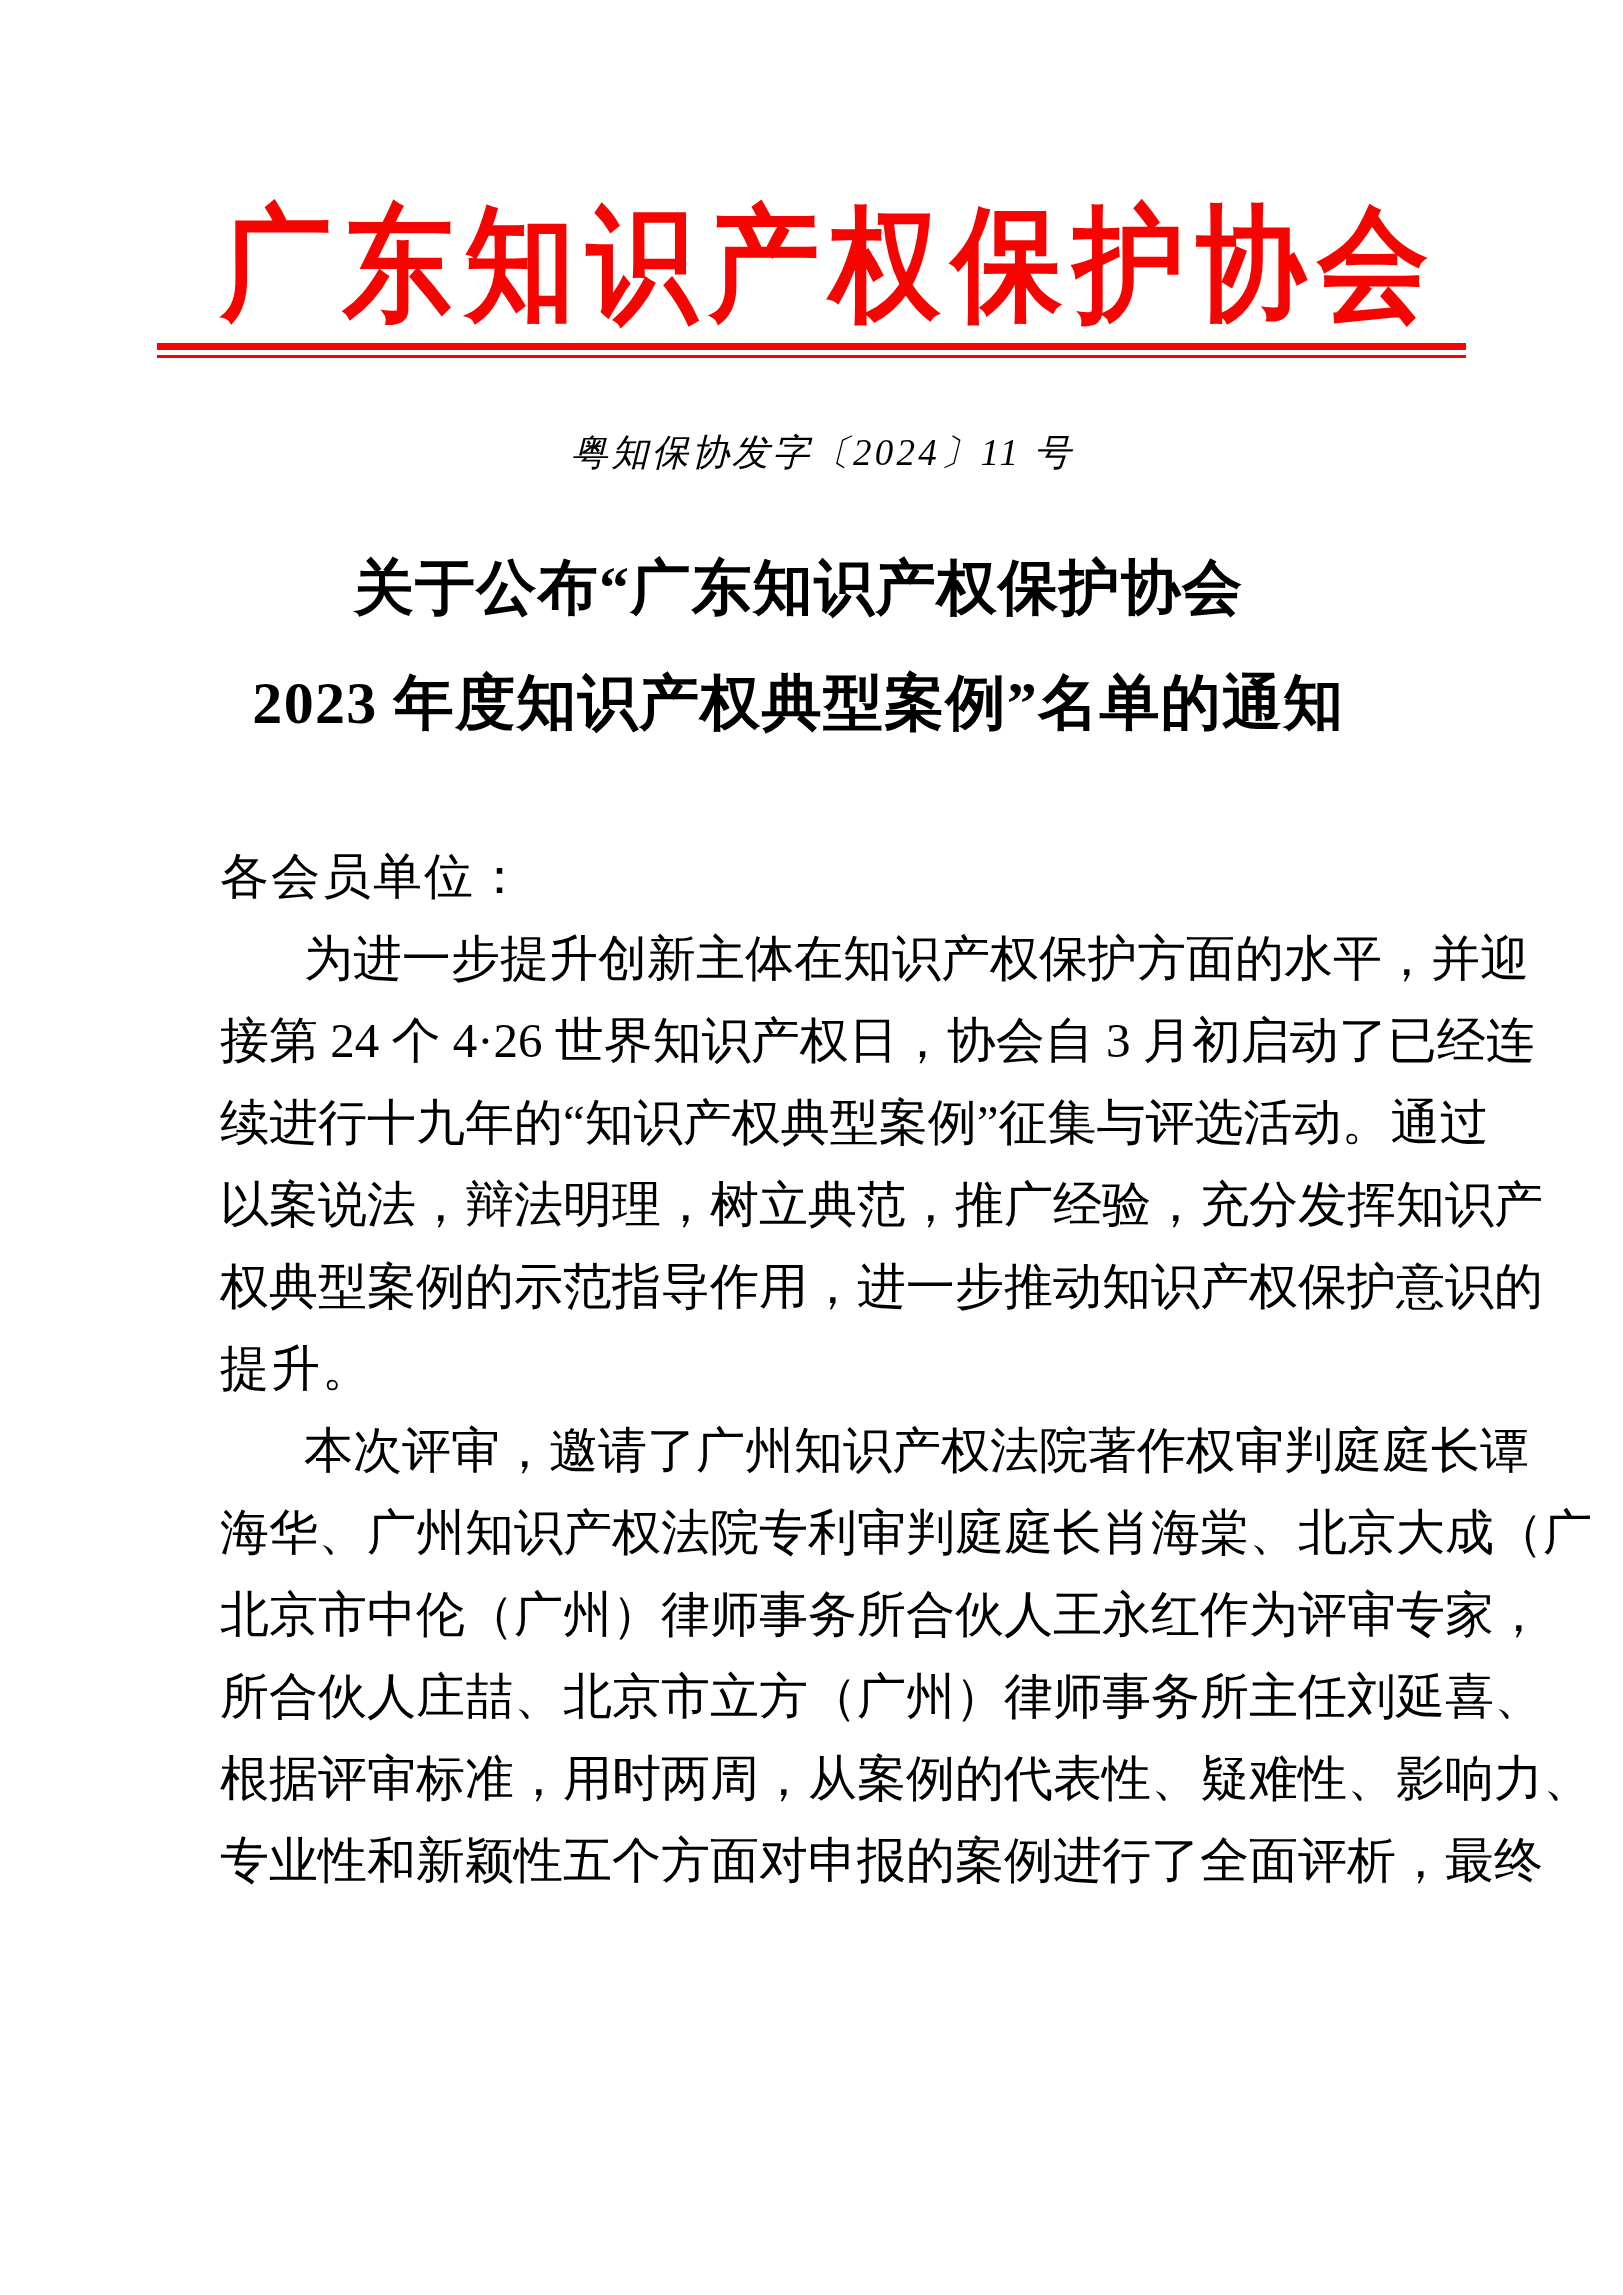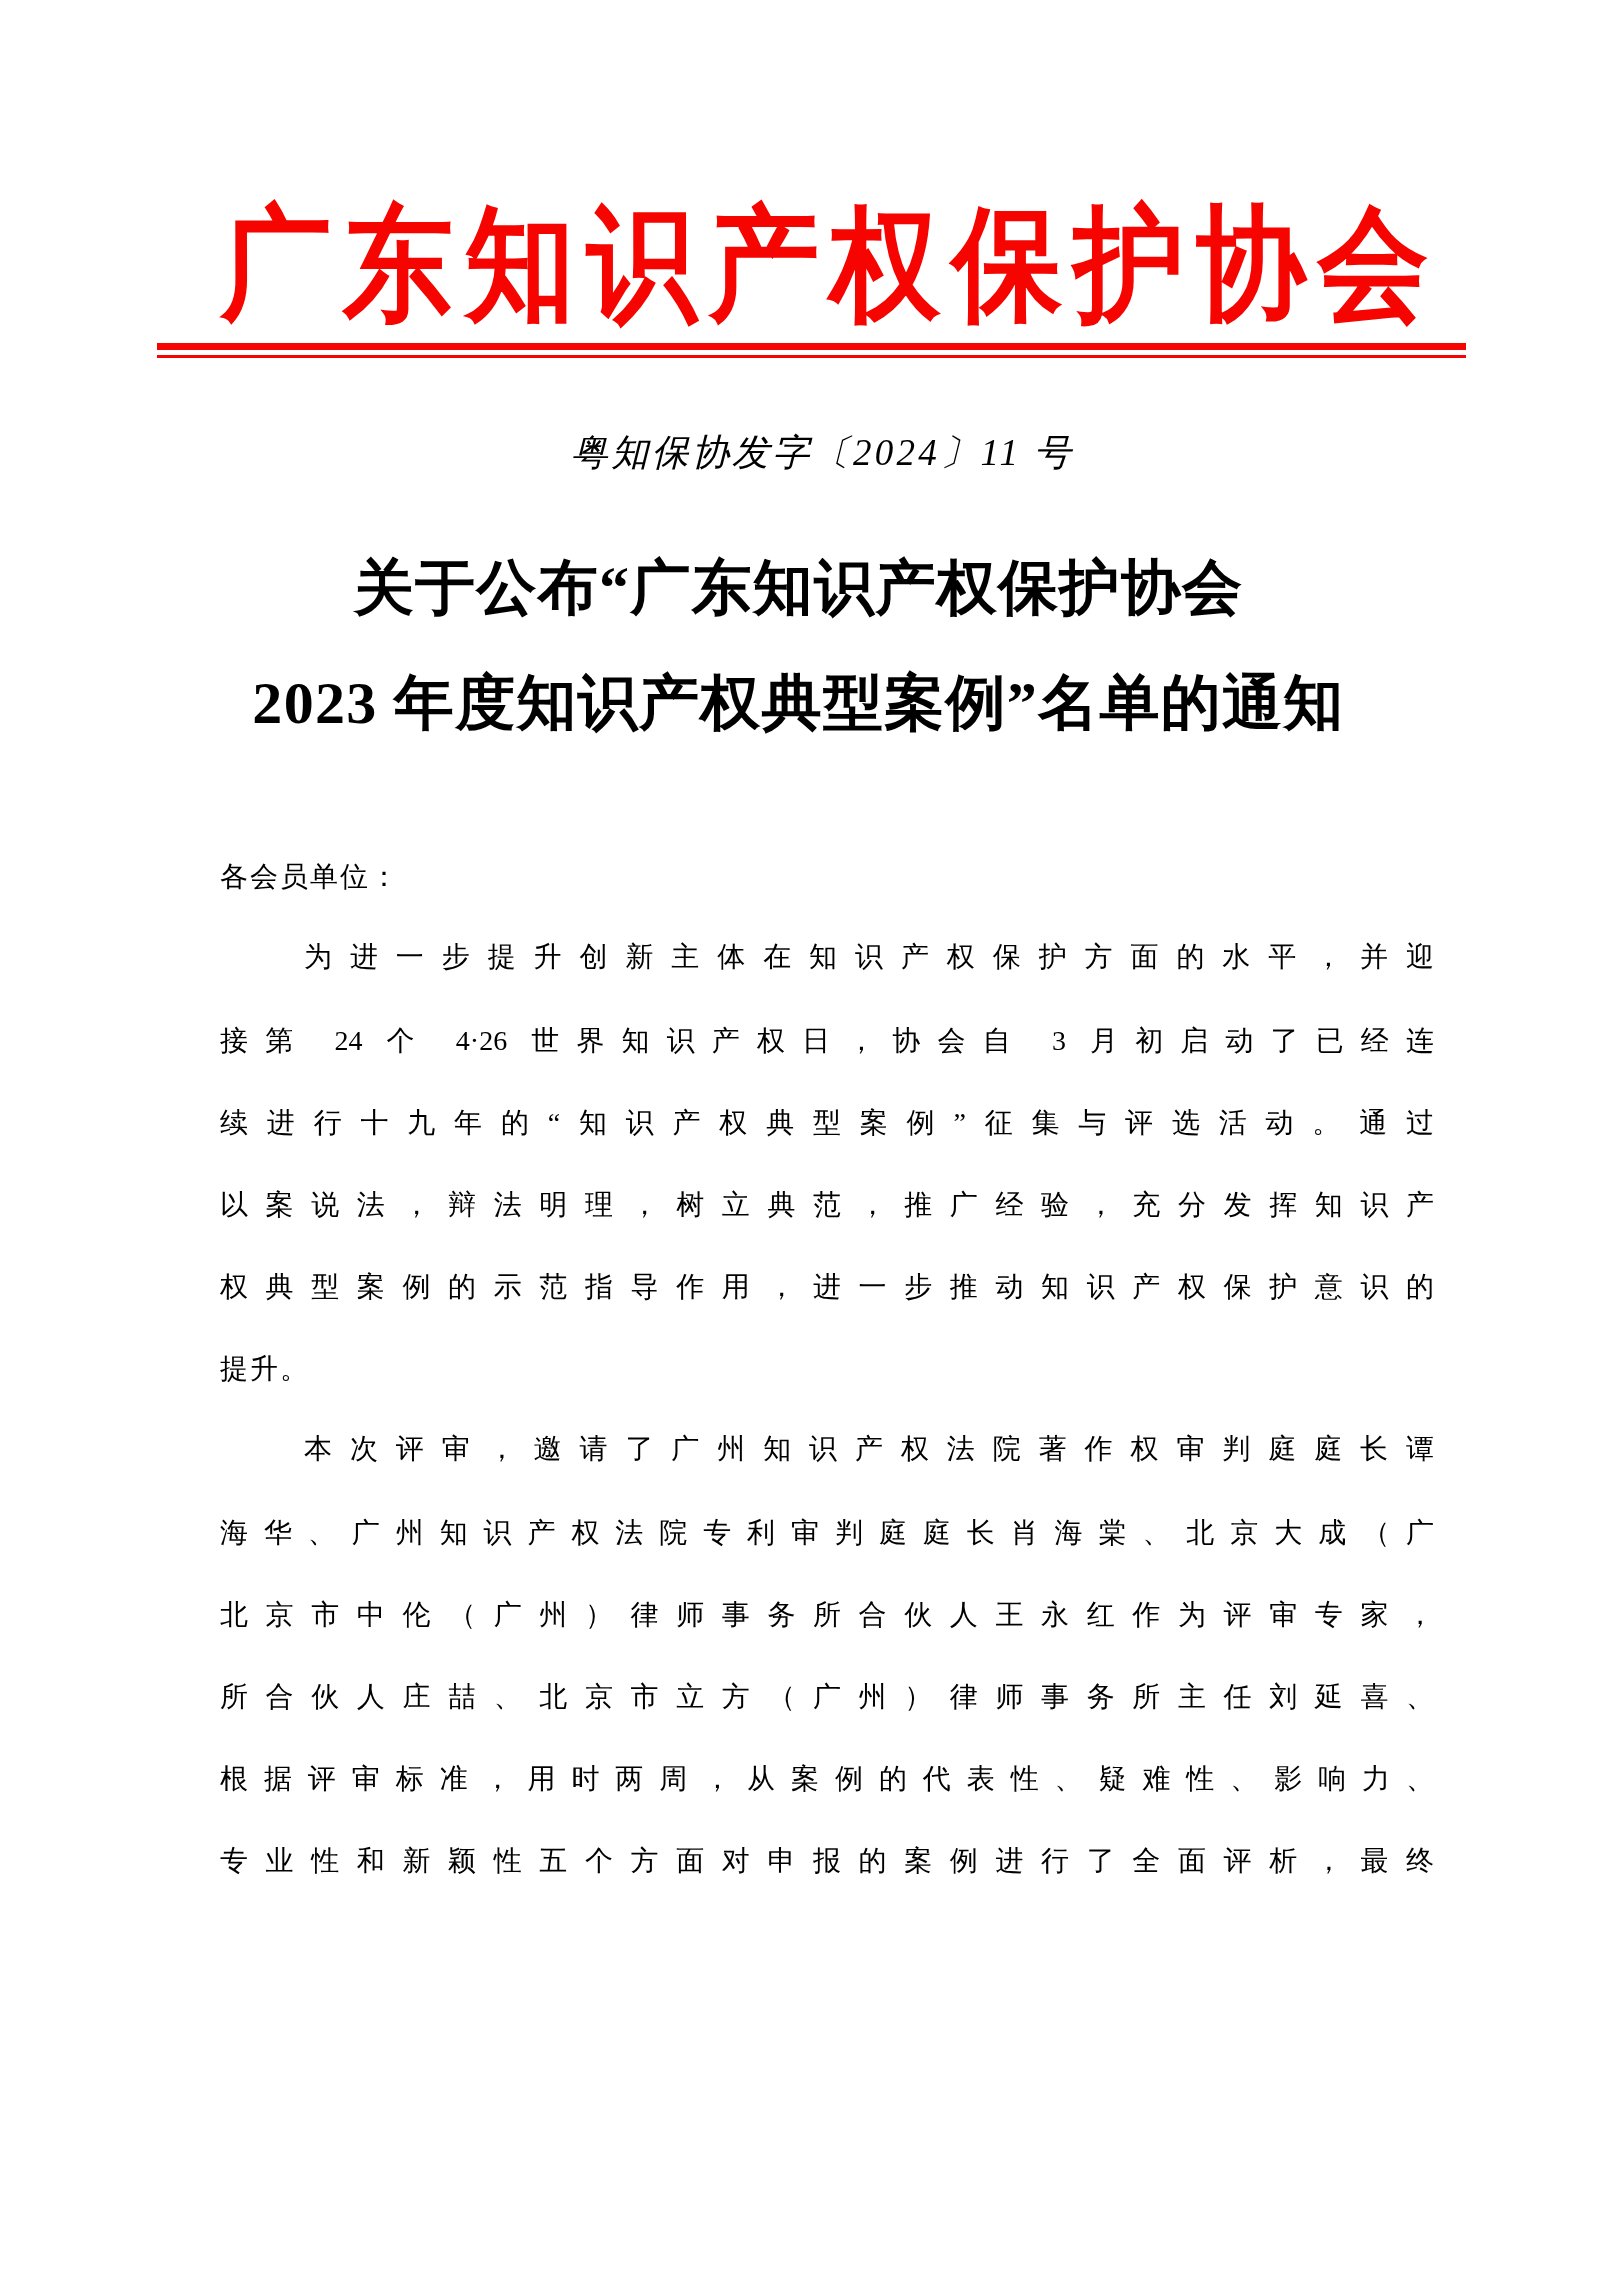--- a/index.html
+++ b/index.html
@@ -85,33 +85,32 @@
     letter-spacing: 1.3px;
     white-space: nowrap;
   }
 
   
   .body-text {
     position: absolute;
     left: 220px;
     top: 836px;
     width: 1214px;
-    font-size: 28px;
+    font-size: 49px;
   }
   .body-line {
     height: 82px;
     line-height: 82px;
     text-align: justify;
     text-align-last: justify;
     text-justify: inter-character;
     white-space: nowrap;
   }
   .body-line.indent {
     padding-left: 84px;
-    font-family: Liberation Mono, monospace;
   }
   .body-line.para-end {
     text-align-last: left;
     letter-spacing: 2px;
   }
 </style>
 </head>
 <body>
 
 <div class="page">

